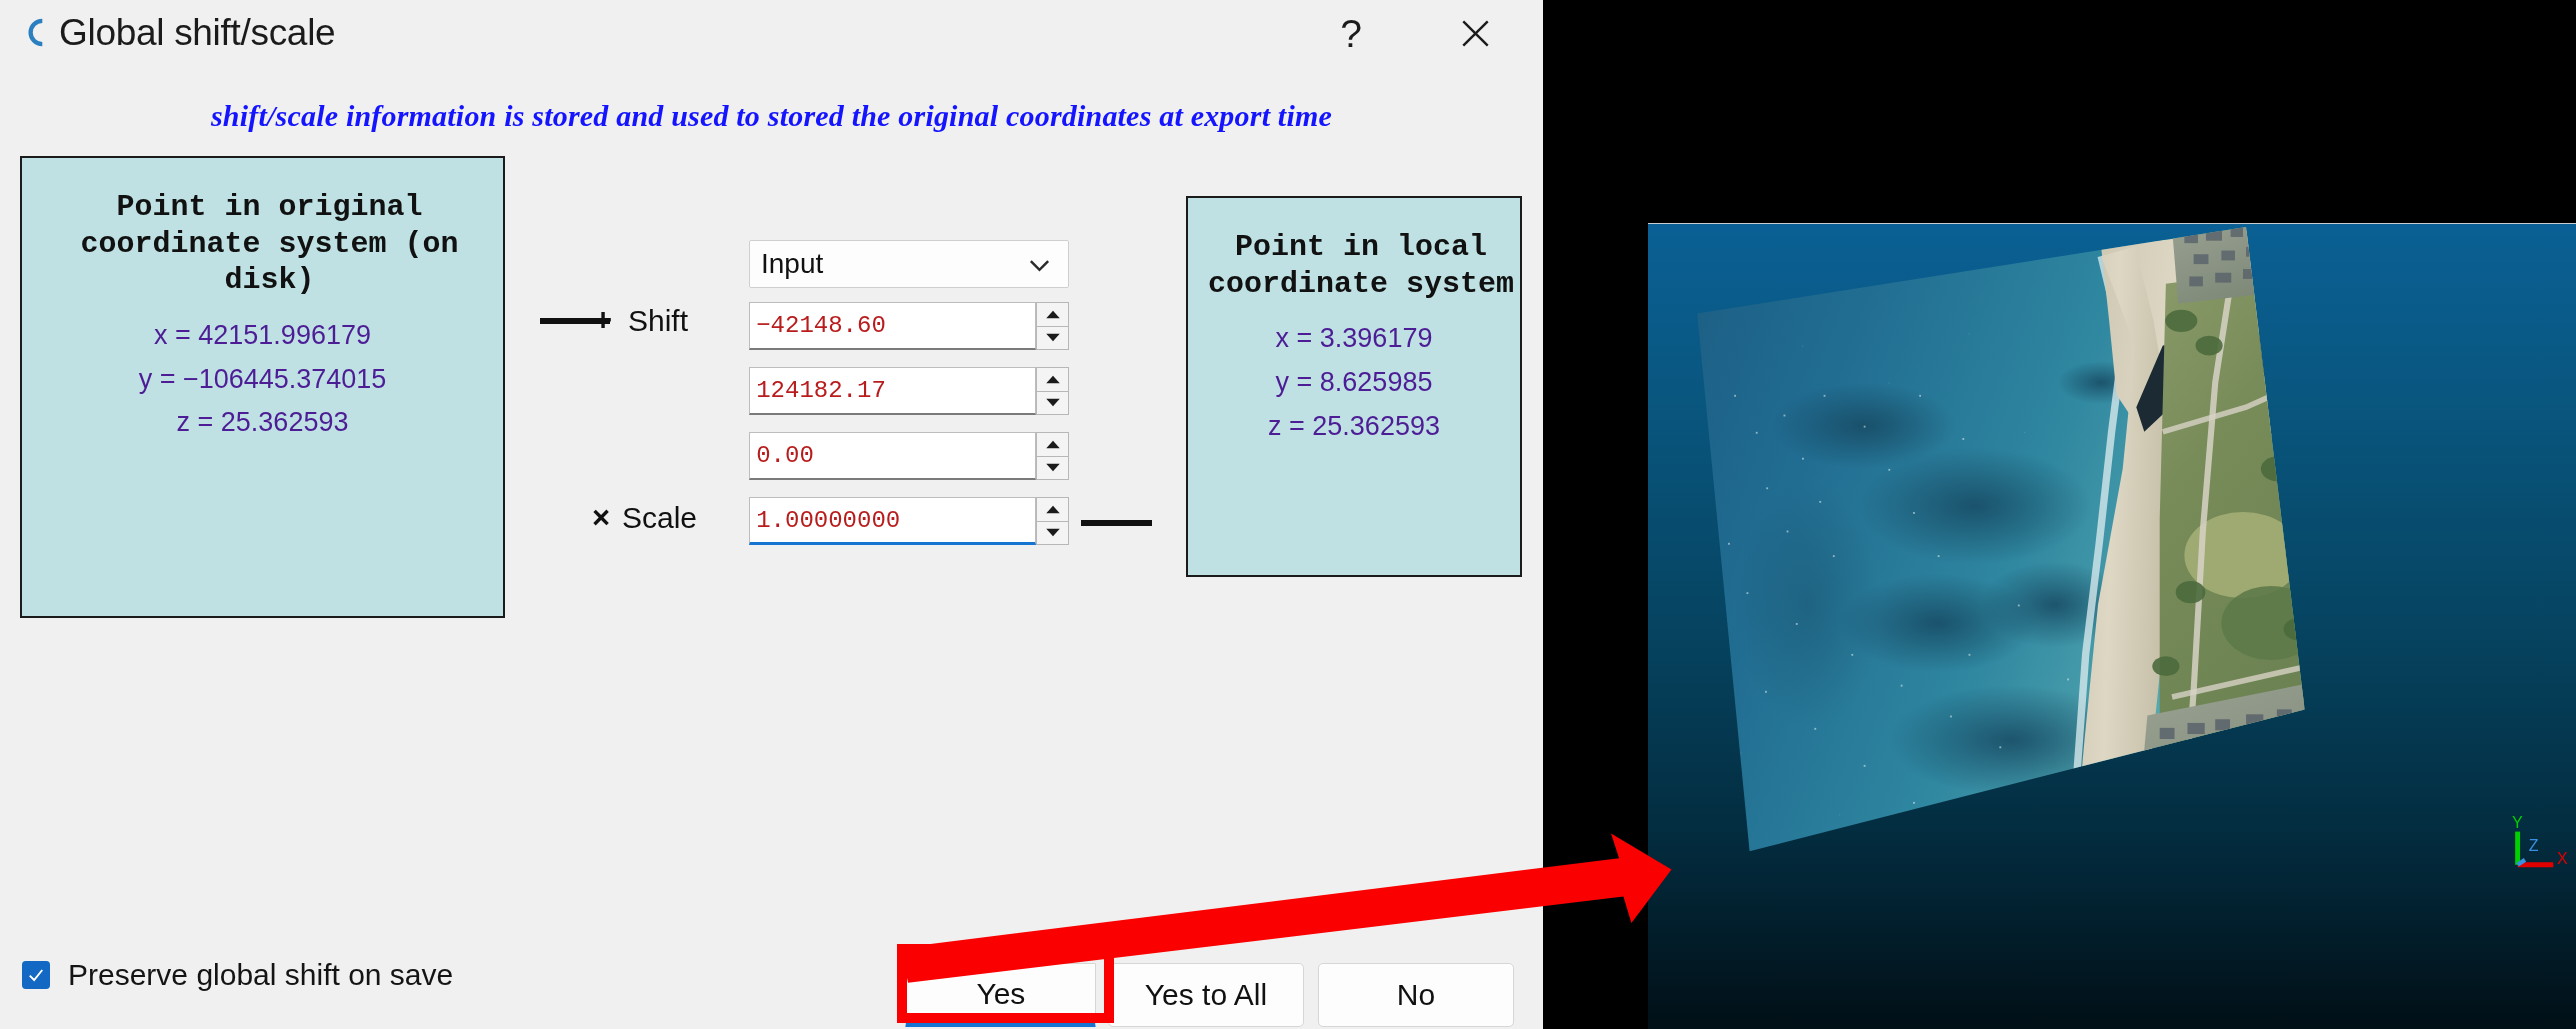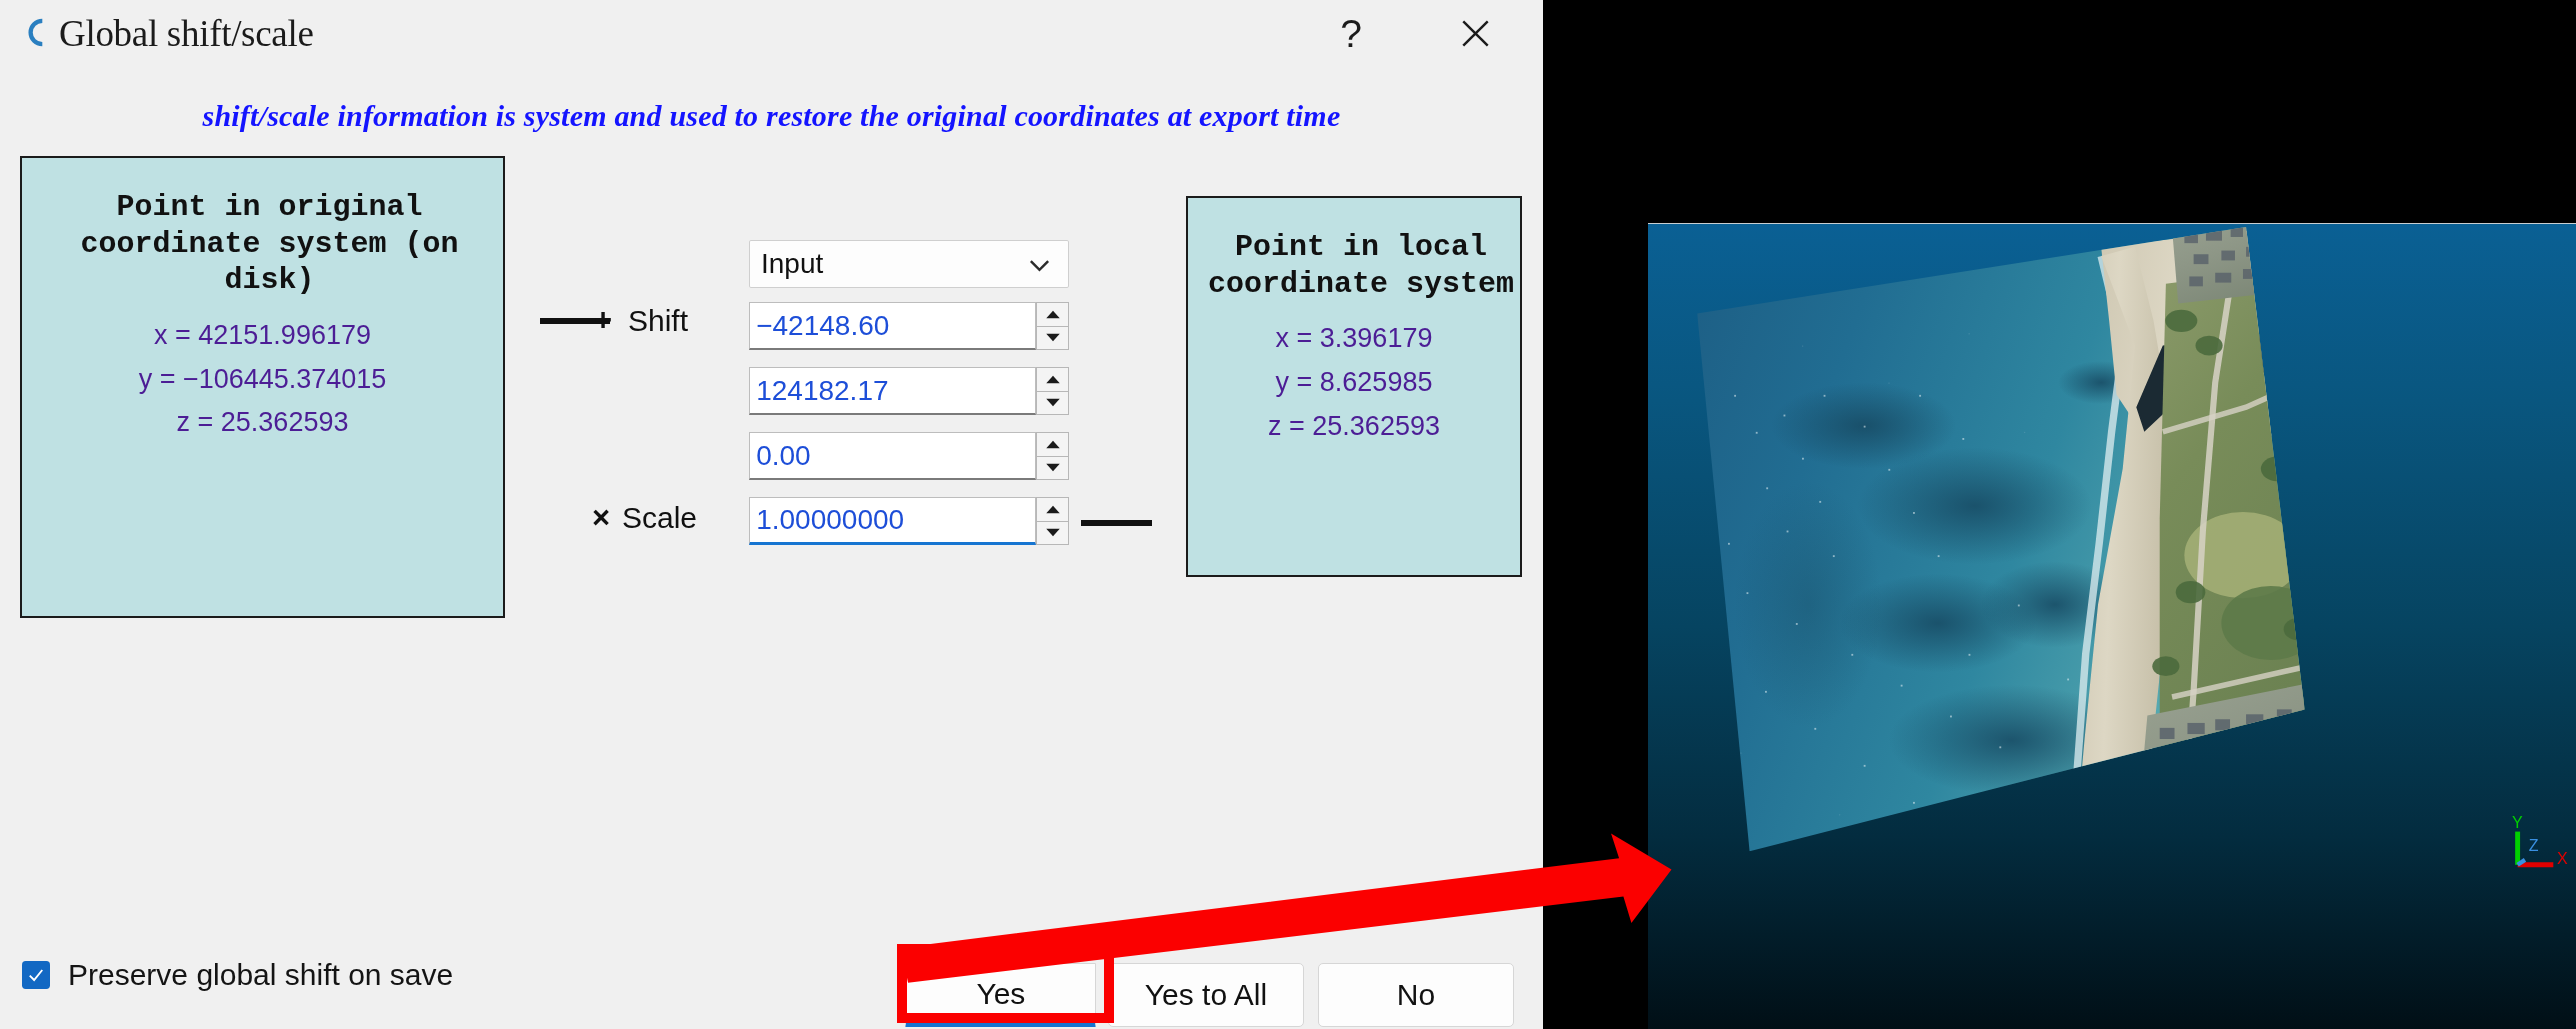--- a/index.html
+++ b/index.html
@@ -25,21 +25,21 @@
     width: 1543px; height: 67px;
     background: #f0f0f0;
   }
   .cc-logo {
     position: absolute; left: 13.6px; top: 17.3px;
     width: 32px; height: 31px;
   }
   .title-text {
     position: absolute; left: 59px; top: 12.3px;
     font-size: 37px; color: #1b1b1b;
-    font-family: Liberation Serif, serif;
+    font-family: Liberation Sans, sans-serif;
     letter-spacing: -0.3px;
     white-space: nowrap;
   }
   .titlebtn {
     position: absolute; top: 0; height: 67px;
     display: flex; align-items: center; justify-content: center;
     color: #1b1b1b; cursor: default;
   }
   .titlebtn.help { left: 1314px; width: 74px; font-size: 39px; }
   .titlebtn.close { left: 1438px; width: 74px; }
@@ -103,22 +103,22 @@
   .spin-field {
     position: absolute; left: 0; top: 0;
     width: 287px; height: 48px;
     background: #ffffff;
     border: 0.6px solid #bdbdbd;
     border-bottom: 2.5px solid #7a7a7a;
     display: flex; align-items: center;
   }
   #spin-scale .spin-field { border-bottom: 3.1px solid #1675d1; }
   .spin-field .spin-text {
-    padding-left: 6.2px; font-size: 28px; color: #1d4ed8;
-    font-family: Liberation Sans, sans-serif; white-space: nowrap;
+    padding-left: 6.2px; font-size: 24px; color: #b91c1c;
+    font-family: Liberation Mono, monospace; white-space: nowrap;
   }
   .spin-btns {
     position: absolute; right: 0; top: 0;
     width: 33px; height: 48px;
     display: flex; flex-direction: column;
   }
   .spin-btns .sb {
     flex: 1; background: #f4f4f4;
     border: 0.6px solid #b7b7b7;
     display: flex; align-items: center; justify-content: center;
@@ -225,21 +225,21 @@
       <div class="title-text">Global shift/scale</div>
       <div class="titlebtn help">?</div>
       <div class="titlebtn close">
         <svg viewBox="0 0 54 54" aria-hidden="true">
           <line x1="7" y1="7" x2="47" y2="47" stroke="#1b1b1b" stroke-width="4"></line>
           <line x1="47" y1="7" x2="7" y2="47" stroke="#1b1b1b" stroke-width="4"></line>
         </svg>
       </div>
     </div>
 
-    <div class="hint">shift/scale information is system and used to restore the original coordinates at export time</div>
+    <div class="hint">shift/scale information is stored and used to stored the original coordinates at export time</div>
 
     <div class="panel" id="panel-original">
       <div class="panel-title">Point in original
 coordinate system (on disk)</div>
       <div class="panel-coords">
         <div class="coord">x = 42151.996179</div>
         <div class="coord">y = −106445.374015</div>
         <div class="coord">z = 25.362593</div>
       </div>
     </div>

